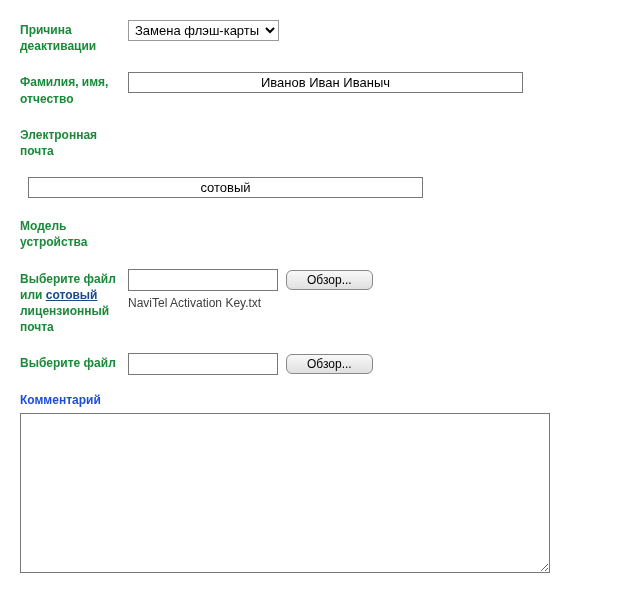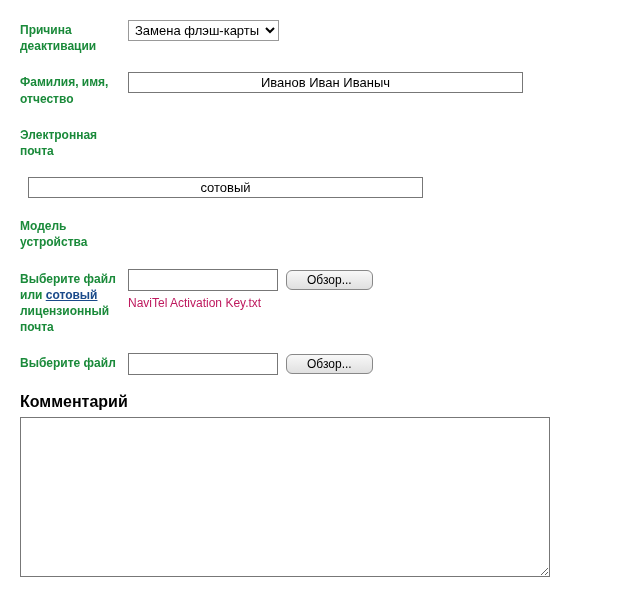--- a/index.html
+++ b/index.html
@@ -63,29 +63,29 @@
     }
     .browse-button {
       font-size: 12px;
       padding: 2px 20px;
       border: 1px solid #888;
       background: linear-gradient(#f8f8f8, #e0e0e0);
       cursor: pointer;
       border-radius: 6px;
     }
     .hint-text {
-      color: #be185d;
+      color: #404040;
       font-size: 12px;
       margin-top: 4px;
       line-height: 1.35;
     }
     .comment-label {
-      color: #000000;
+      color: #1d4ed8;
       font-weight: bold;
-      font-size: 16px;
+      font-size: 12px;
       margin-bottom: 6px;
     }
     .comment-textarea {
       width: 530px;
       height: 160px;
       font-size: 13px;
       padding: 4px;
       border: 1px solid #777;
       resize: both;
       font-family: Arial, sans-serif;

